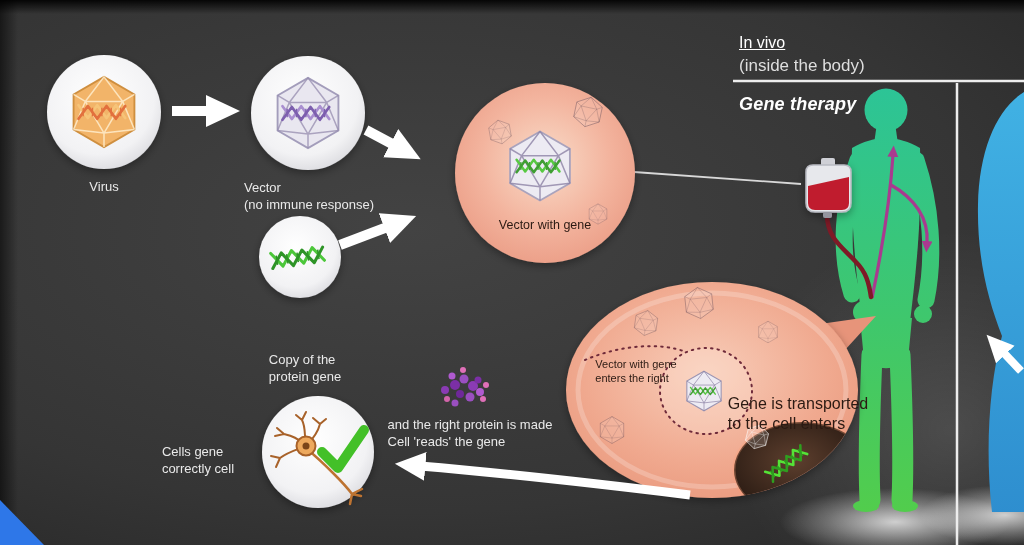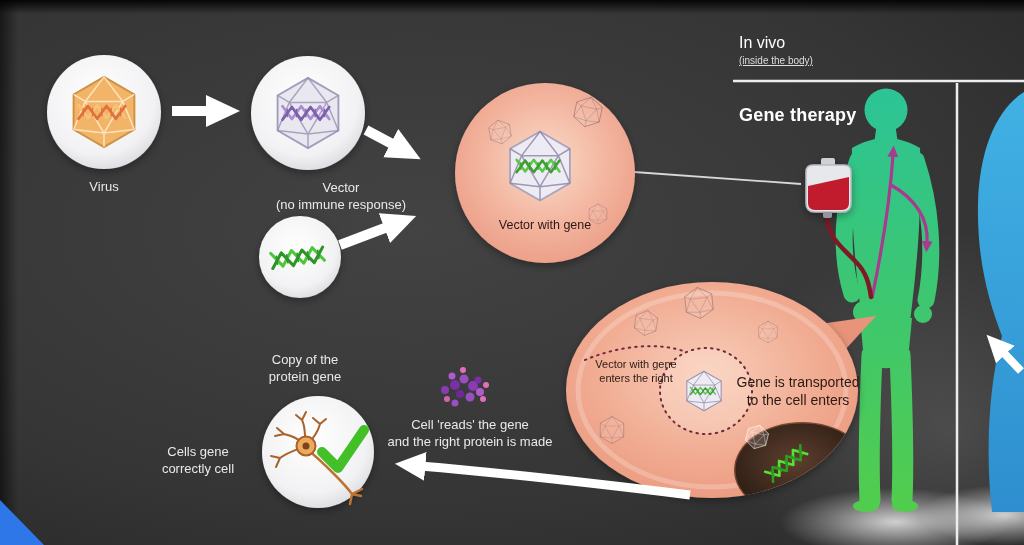--- a/index.html
+++ b/index.html
@@ -5,29 +5,29 @@
   html,body{margin:0;padding:0;background:#000;}
   .stage{
     position:relative;width:1024px;height:545px;overflow:hidden;
     font-family:"Liberation Sans","DejaVu Sans",sans-serif;
     background:
       linear-gradient(180deg, rgba(0,0,0,.9) 0px, rgba(0,0,0,0) 14px),
       linear-gradient(90deg, rgba(0,0,0,.55) 0px, rgba(0,0,0,0) 18px),
       radial-gradient(140% 130% at 40% 42%, #434343 0%, #353535 40%, #232323 68%, #0c0c0c 100%);
   }
   svg.art{position:absolute;inset:0;display:block;}
-  .lbl{position:absolute;transform:translateX(-50%);text-align:center;color:#e9e9e9;
+  .lbl{position:absolute;transform:translateX(-50%);color:#e9e9e9;
        font-size:13px;line-height:1.28;white-space:nowrap;}
   .lbl span{display:block;}
   .dark{color:#2b1a13;}
   .small{font-size:11px;}
-  .tiny{font-size:14px;}
+  .tiny{font-size:16px;margin-top:20px;}
   .left{transform:none;text-align:left;}
   .h-invivo{font-size:16px;color:#ffffff;}
-  .h-sub{font-size:10px;color:#dedede;text-decoration:underline;}
+  .h-sub{font-size:17px;color:#dedede;}
   .h-title{font-size:18px;font-weight:bold;color:#ffffff;letter-spacing:.2px;}
 </style>
 </head>
 <body>
 
 <div class="stage">
 
 <svg class="art" width="1024" height="545" viewBox="0 0 1024 545">
   <defs>
     <radialGradient id="whiteG" cx="45%" cy="38%" r="70%">
@@ -210,57 +210,57 @@
     <path d="M 322 452 L 338 468 L 364 430" fill="none" stroke="#43c028" stroke-width="10" stroke-linecap="round" stroke-linejoin="round"></path>
   </g>
 
   <polygon points="0,500 0,545 44,545" fill="#2e77e8"></polygon>
 </svg>
 
 <div class="lbl" style="left:104px;top:179px;">
   <span>Virus</span>
 </div>
 
-<div class="lbl" style="left:309px;top:180px;margin-left:32px;">
+<div class="lbl" style="left:309px;top:180px;">
   <span>Vector</span>
   <span>(no immune response)</span>
 </div>
 
 <div class="lbl" style="left:305px;top:304px;margin-top:48px;">
   <span>Copy of the</span>
   <span>protein gene</span>
 </div>
 
 <div class="lbl dark" style="left:545px;top:217px;font-size:12.5px;">
   <span>Vector with gene</span>
 </div>
 
-<div class="lbl left h-invivo" style="left:739px;top:33px;">
+<div class="lbl left h-invivo" style="left:739px;top:33px;text-decoration:underline;">
   <span>In vivo</span>
 </div>
 <div class="lbl left h-sub" style="left:739px;top:55px;">
   <span>(inside the body)</span>
 </div>
-<div class="lbl left h-title" style="left:739px;top:104px;">
+<div class="lbl left h-title" style="left:739px;top:93px;font-style:italic;">
   <span>Gene therapy</span>
 </div>
 
 <div class="lbl dark small" style="left:636px;top:357px;">
   <span>Vector with gene</span>
   <span>enters the right</span>
 </div>
 
 <div class="lbl dark tiny" style="left:798px;top:374px;">
   <span>Gene is transported</span>
   <span>to the cell enters</span>
 </div>
 
 <div class="lbl" style="left:470px;top:417px;">
+  <span>and the right protein is made</span>
   <span>Cell 'reads' the gene</span>
-  <span>and the right protein is made</span>
 </div>
 
 <div class="lbl" style="left:198px;top:444px;">
   <span>Cells gene</span>
   <span>correctly cell</span>
 </div>
 
 </div>
 
 </body></html>

